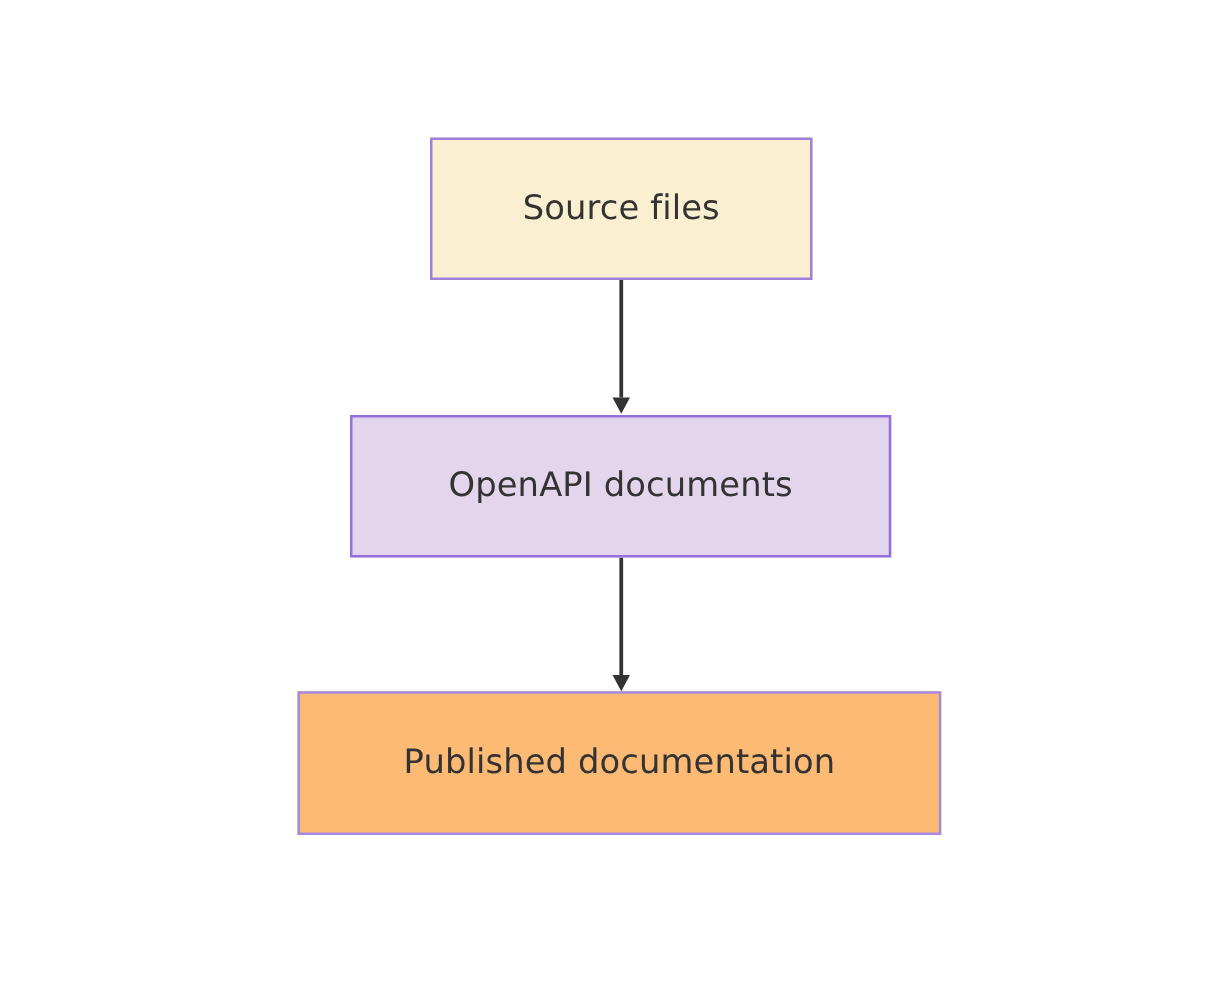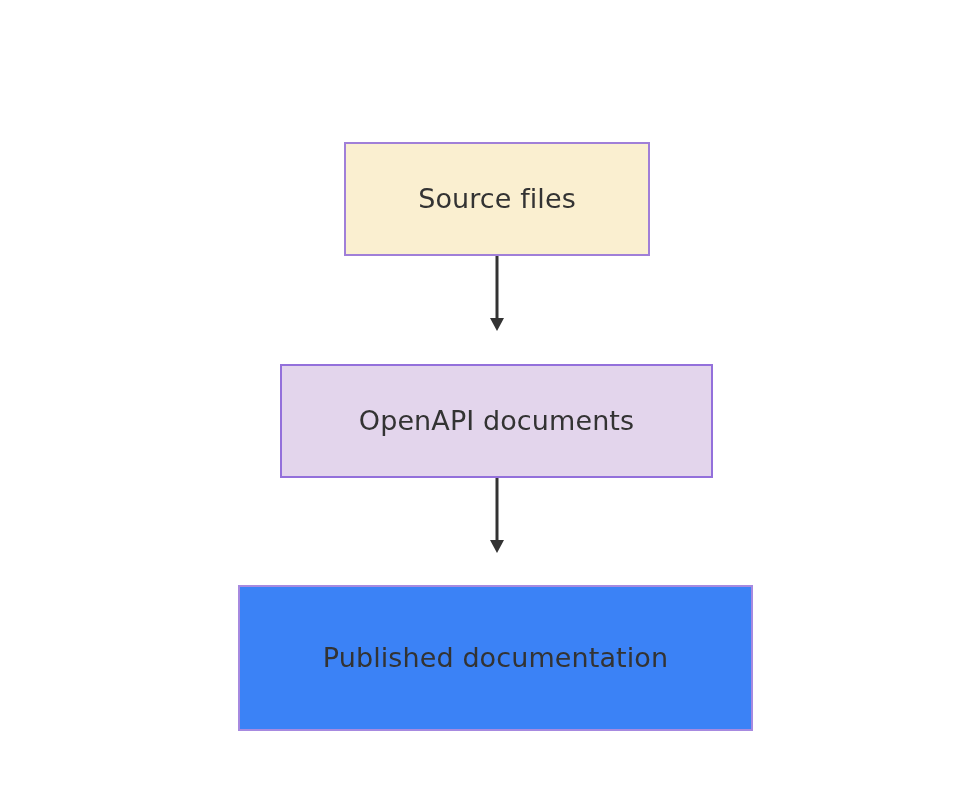--- a/index.html
+++ b/index.html
@@ -21,21 +21,20 @@
     background: #ffffff;
   }
   .node {
     position: absolute;
     box-sizing: border-box;
     border-style: solid;
     border-width: 2px;
     display: flex;
     align-items: center;
     justify-content: center;
-    margin-top: 32px;
   }
   .node-label {
     font-size: 27px;
     line-height: 1.2;
     color: #333333;
     letter-spacing: 0.1px;
     white-space: nowrap;
     text-align: center;
     font-weight: 400;
   }
@@ -56,22 +55,22 @@
     height: 114px;
     background: #e3d5ec;
     border-color: #9370db;
     justify-content: center;
   }
   
   #node-published-documentation {
     left: 238px;
     top: 553px;
     width: 515px;
-    height: 146px;
-    background: #3b82f6;
+    height: 115px;
+    background: #fdba74;
     border-color: #a78ae0;
   }
   .edge-svg {
     position: absolute;
     left: 0;
     top: 0;
     width: 980px;
     height: 794px;
     overflow: visible;
     pointer-events: none;

